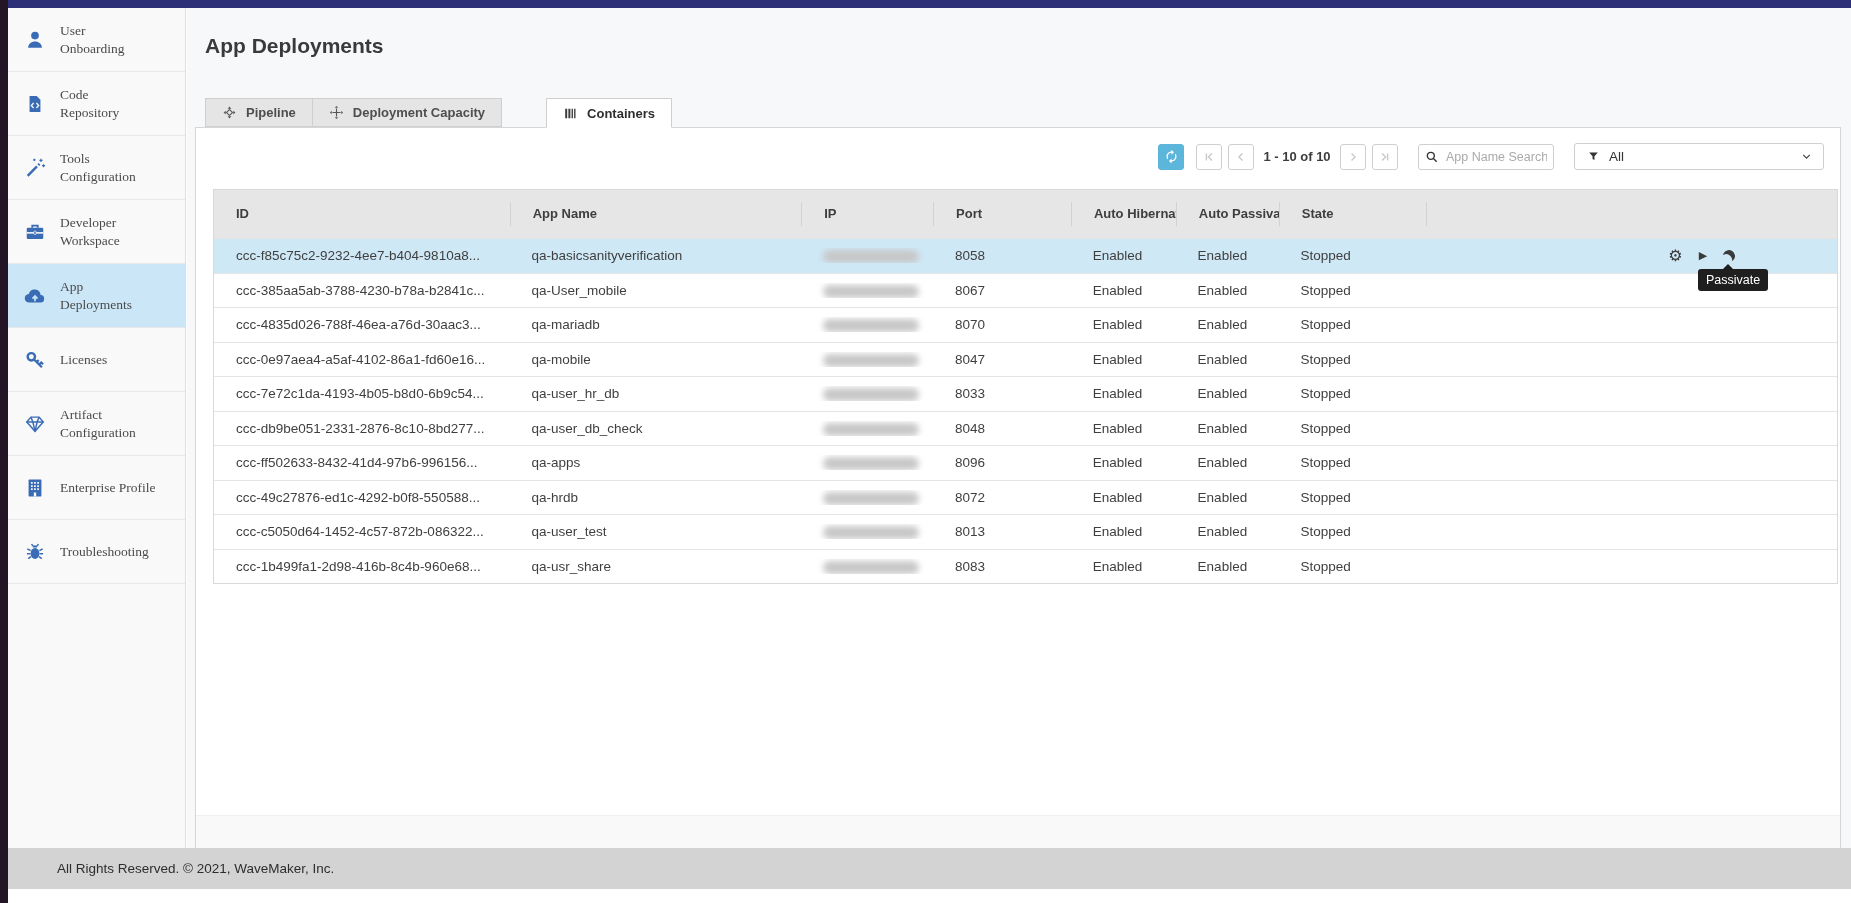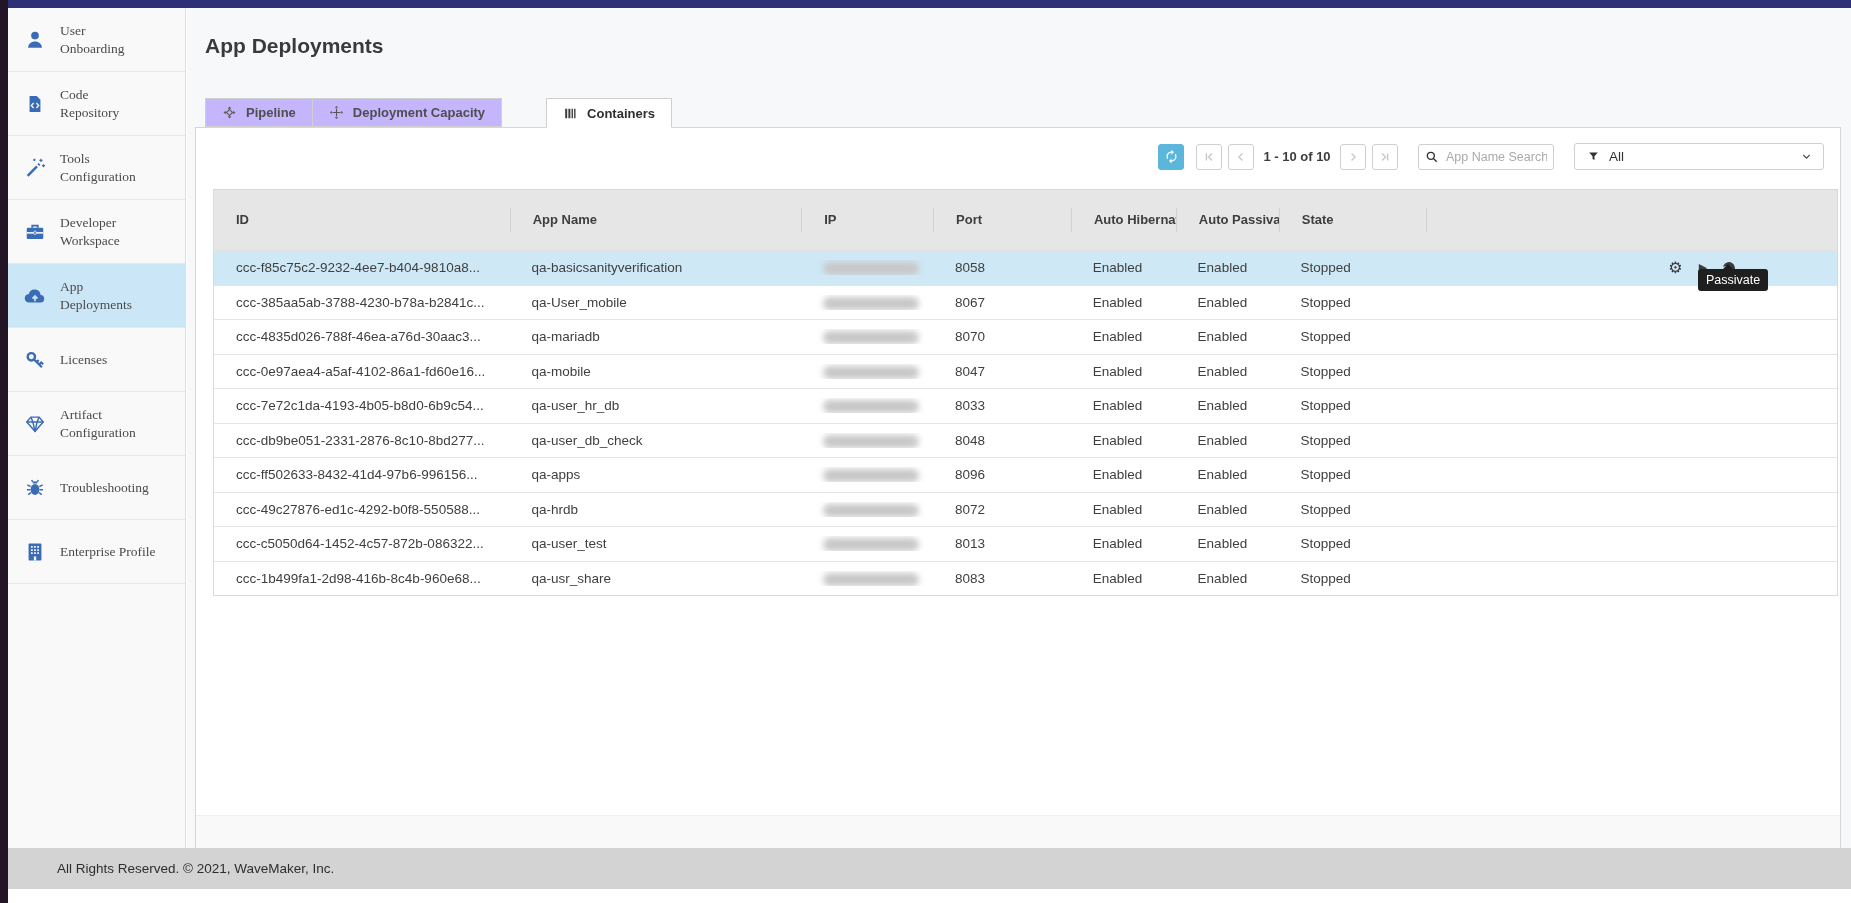--- a/index.html
+++ b/index.html
@@ -20,21 +20,21 @@
   .side-item.active { background:#cbe7f7; }
   .side-item .ic { width:24px; height:24px; flex:0 0 24px; display:flex; align-items:center; justify-content:center; }
   .side-item .lbl { font-size:13.5px; line-height:1.3; color:#4b4b4b; white-space:pre-line; }
 
   
   .main { position:absolute; left:187px; top:8px; width:1664px; height:854px; background:#f7f8f9; }
   .page-title { position:absolute; left:18px; top:26px; font-size:21px; font-weight:bold; color:#3a3a3a; }
 
   
   .tabs { position:absolute; left:18px; top:90px; display:flex; z-index:3; }
-  .tab { height:29px; background:#c4b5fd; border:1px solid #cfcfcf; margin-left:-1px;
+  .tab { height:29px; background:#e5e5e5; border:1px solid #cfcfcf; margin-left:-1px;
          display:flex; align-items:center; gap:9px; padding:0 16px; font-size:13px;
          font-weight:bold; color:#4e4e4e; cursor:pointer; }
   .tab:first-child { margin-left:0; }
   .tab.active { background:#fff; border-bottom-color:#fff; height:30px; color:#2e2e2e;margin-left:44px; }
 
   
   .card { position:absolute; left:8px; top:119px; width:1646px; height:731px;
           background:#fff; border:1px solid #d6d6d6; }
   .card-footer-strip { position:absolute; left:0; bottom:0; width:100%; height:42px;
           background:#f9f9fa; border-top:1px solid #efefef; }
@@ -50,21 +50,21 @@
             padding:0 6px 0 27px; font-size:12.5px; font-family:"Liberation Sans",sans-serif; color:#444; }
   .search-wrap input::placeholder { color:#aaa; }
   .search-wrap .mag { position:absolute; left:7px; top:6px; }
   .dropdown { margin-left:14px; width:250px; height:27px; border:1px solid #cfcfcf; border-radius:3px;
             background:#fff; display:flex; align-items:center; padding:0 10px 0 12px; gap:9px;
             font-size:13.5px; color:#333; cursor:pointer; }
   .dropdown .chev { margin-left:auto; }
 
   
   .tbl { position:absolute; left:17px; top:61px; width:1625px; border:1px solid #d9d9d9; }
-  .thead { display:flex; height:60px; background:#e6e6e6; align-items:center;justify-content:flex-end; }
+  .thead { display:flex; height:48px; background:#e6e6e6; align-items:center;justify-content:flex-end; }
   .thead .cell { font-size:13px; font-weight:bold; color:#3e3e3e; border-left:1px solid #d2d2d2;
                  height:24px; line-height:24px; }
   .thead .cell.c0 { border-left:none; }
   .trow { display:flex; height:34.5px; align-items:center; background:#fff; border-top:1px solid #e4e4e4; }
   .trow.hl { background:#cfe8f6; }
   .cell { padding-left:22px; font-size:13.5px; color:#3f3f3f; overflow:hidden; white-space:nowrap; }
   .c0{width:296px;} .c1{width:292px;} .c2{width:132px;} .c3{width:138px;}
   .c4{width:105px;} .c5{width:103px;} .c6{width:147px;} .c7{width:412px;}
   .blur-pill { display:inline-block; width:96px; height:13px; border-radius:7px;
                background:#c7c7c7; filter:blur(3px); vertical-align:middle; }
@@ -164,35 +164,35 @@
           <path d="M7.5 4.5h9L21 9.8 12 20 3 9.8z"></path>
           <path d="M3 9.8h18M7.5 4.5 9.7 9.8 12 20M16.5 4.5 14.3 9.8 12 20"></path>
         </svg>
     </span>
     <span class="lbl">Artifact
 Configuration</span>
   </div>
   <div class="side-item">
     <span class="ic">
       <svg width="22" height="22" viewBox="0 0 24 24">
+          <rect x="5" y="2.8" width="14" height="18.5" rx="0.8" fill="#3a6cb5"></rect>
+          <path fill="#f9f9fa" d="M7.6 5.4h1.9v1.9H7.6zM11 5.4h1.9v1.9H11zM14.4 5.4h1.9v1.9h-1.9zM7.6 8.9h1.9v1.9H7.6zM11 8.9h1.9v1.9H11zM14.4 8.9h1.9v1.9h-1.9zM7.6 12.4h1.9v1.9H7.6zM11 12.4h1.9v1.9H11zM14.4 12.4h1.9v1.9h-1.9zM10.7 17h2.6v4.3h-2.6z"></path>
+        </svg>
+    </span>
+    <span class="lbl">Enterprise Profile</span>
+  </div>
+  <div class="side-item">
+    <span class="ic">
+      <svg width="22" height="22" viewBox="0 0 24 24">
           <ellipse cx="12" cy="13.5" rx="4.8" ry="6" fill="#3a6cb5"></ellipse>
           <path d="M9.5 7a2.5 2.5 0 0 1 5 0z" fill="#3a6cb5"></path>
           <path d="M7.2 10.5 3.6 8.6M7 14H3.2M7.6 17l-3 2.2M16.8 10.5l3.6-1.9M17 14h3.8M16.4 17l3 2.2M9.8 5.6 8.3 3.4M14.2 5.6l1.5-2.2" stroke="#3a6cb5" stroke-width="1.7" fill="none"></path>
         </svg>
     </span>
     <span class="lbl">Troubleshooting</span>
-  </div>
-  <div class="side-item">
-    <span class="ic">
-      <svg width="22" height="22" viewBox="0 0 24 24">
-          <rect x="5" y="2.8" width="14" height="18.5" rx="0.8" fill="#3a6cb5"></rect>
-          <path fill="#f9f9fa" d="M7.6 5.4h1.9v1.9H7.6zM11 5.4h1.9v1.9H11zM14.4 5.4h1.9v1.9h-1.9zM7.6 8.9h1.9v1.9H7.6zM11 8.9h1.9v1.9H11zM14.4 8.9h1.9v1.9h-1.9zM7.6 12.4h1.9v1.9H7.6zM11 12.4h1.9v1.9H11zM14.4 12.4h1.9v1.9h-1.9zM10.7 17h2.6v4.3h-2.6z"></path>
-        </svg>
-    </span>
-    <span class="lbl">Enterprise Profile</span>
   </div>
 </div>
 
 <div class="main">
   <div class="page-title">App Deployments</div>
 
   <div class="tabs">
     <div class="tab">
       <span>
         <svg width="15" height="15" viewBox="0 0 24 24" fill="#555">

